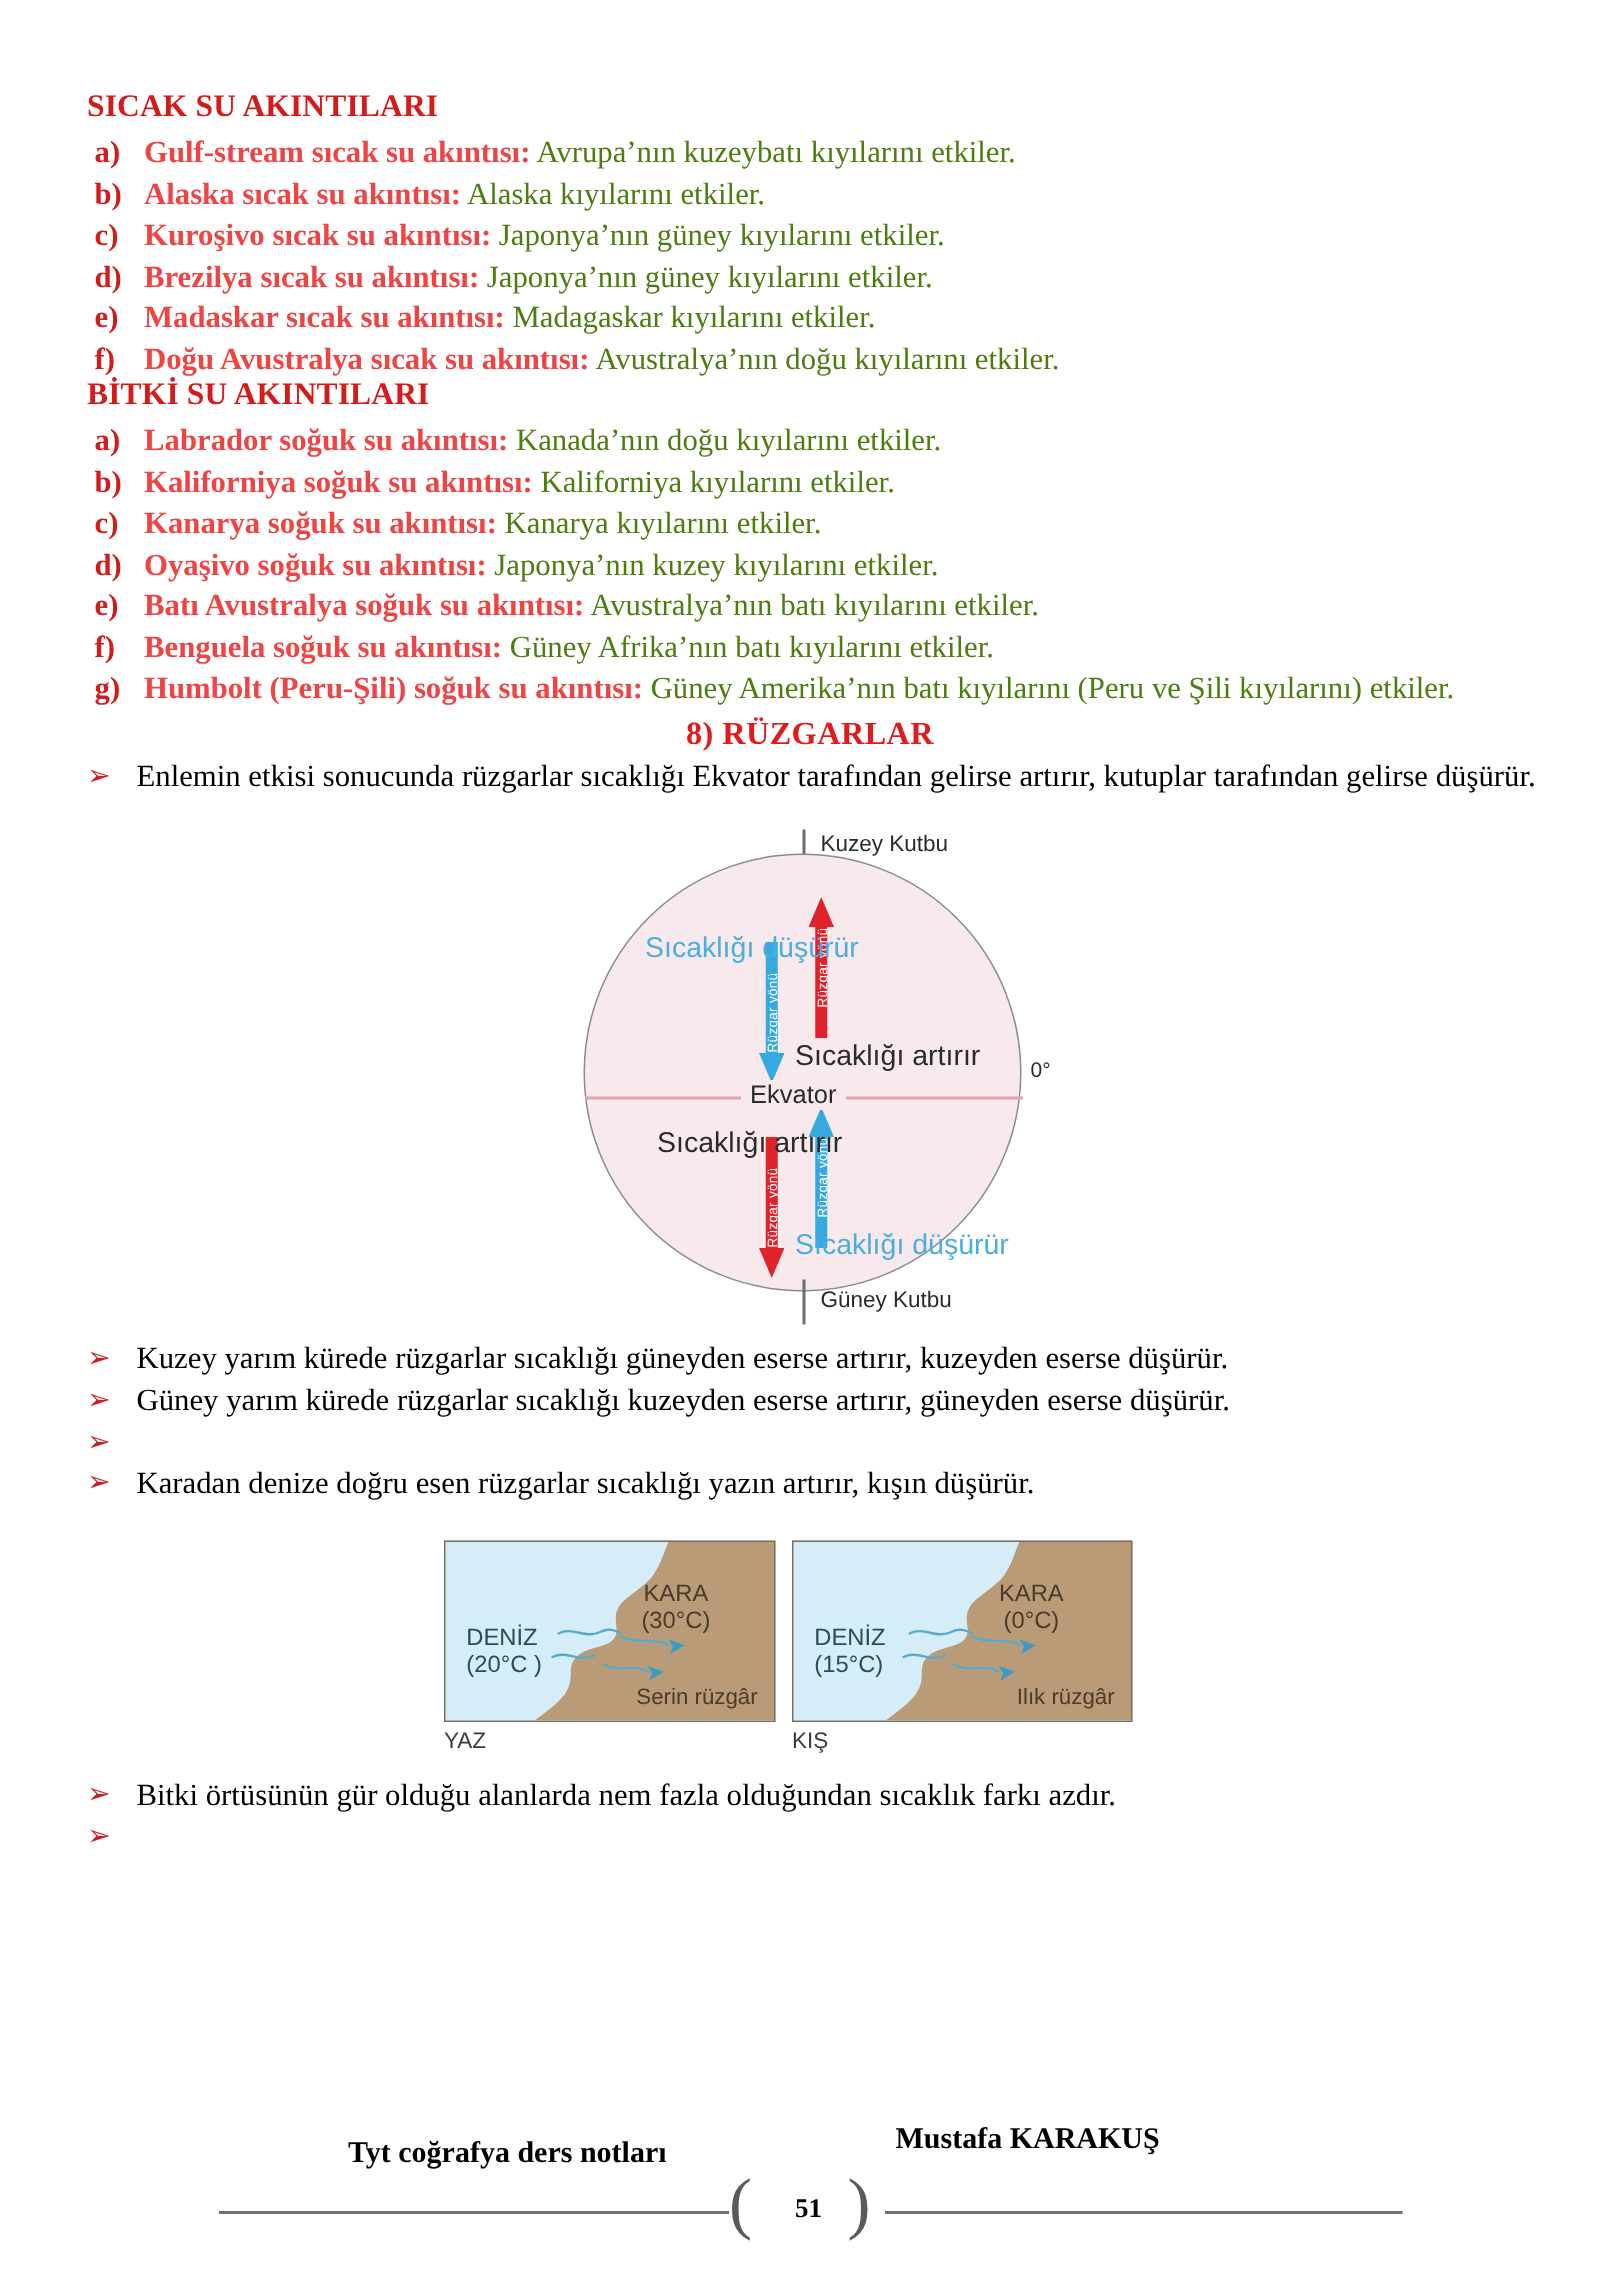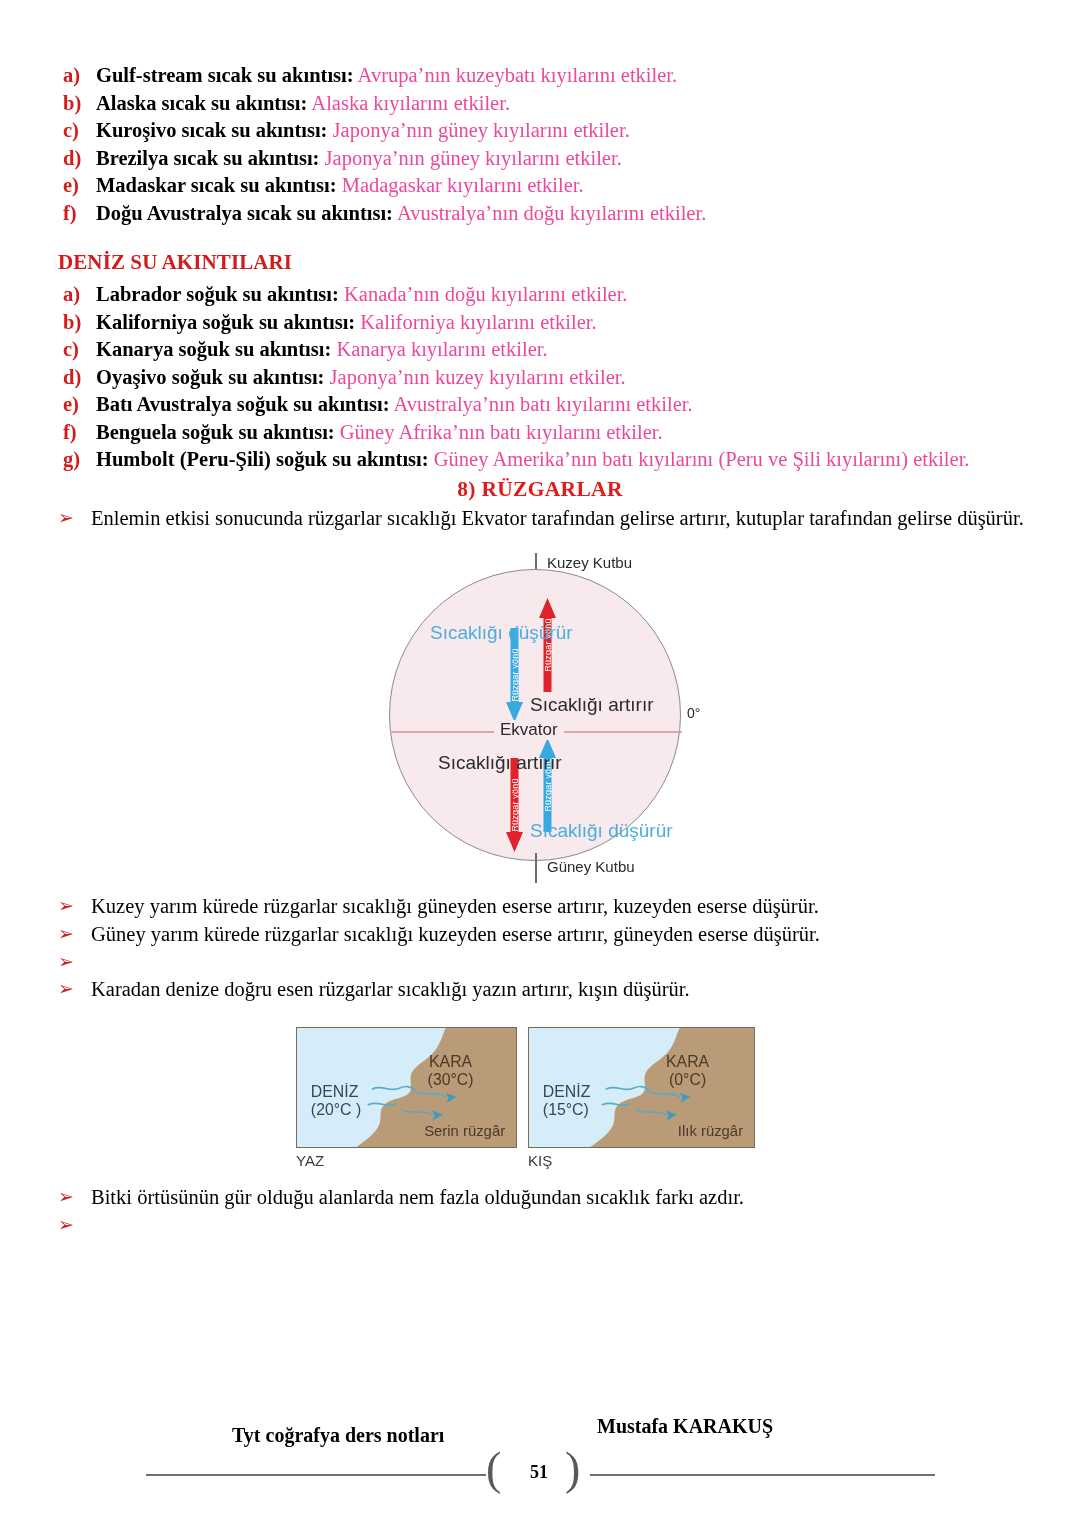--- a/index.html
+++ b/index.html
@@ -47,24 +47,24 @@
   .marker {
     color: #d41b1b;
     font-weight: bold;
     width: 38px;
     flex: 0 0 38px;
     padding-left: 5px;
     font-size: 20.5px;
   }
   .itembody { flex: 1 1 auto; }
   .term {
-    color: #000000;
-    font-weight: bold;
-  }
-  .desc { color: #ec4899; }
+    color: #ef4444;
+    font-weight: bold;
+  }
+  .desc { color: #4d7c0f; }
 
   
   .abullet {
     display: flex;
     align-items: flex-start;
     font-size: 20.5px;
     line-height: 1.36;
   }
   .abullet .arrowmark {
     color: #cf1d1d;
@@ -260,20 +260,21 @@
 
   .block { padding-left: 58px; padding-right: 40px; }
   .pad-head { padding-left: 58px; }
 </style>
 </head>
 <body>
 
 <div class="page">
 
   <div style="position:absolute; left:0; top:58px; width:1080px;">
+    <div class="section-head pad-head">SICAK SU AKINTILARI</div>
     <ul class="list block" style="margin-top:4px;">
       <li class="litem">
         <span class="marker">a)</span>
         <span class="itembody"><span class="term">Gulf-stream sıcak su akıntısı:</span><span class="desc"> Avrupa’nın kuzeybatı kıyılarını etkiler.</span></span>
       </li>
       <li class="litem">
         <span class="marker">b)</span>
         <span class="itembody"><span class="term">Alaska sıcak su akıntısı:</span><span class="desc"> Alaska kıyılarını etkiler.</span></span>
       </li>
       <li class="litem">
@@ -289,21 +290,21 @@
         <span class="itembody"><span class="term">Madaskar sıcak su akıntısı:</span><span class="desc"> Madagaskar kıyılarını etkiler.</span></span>
       </li>
       <li class="litem">
         <span class="marker">f)</span>
         <span class="itembody"><span class="term">Doğu Avustralya sıcak su akıntısı:</span><span class="desc"> Avustralya’nın doğu kıyılarını etkiler.</span></span>
       </li>
     </ul>
   </div>
 
   <div style="position:absolute; left:0; top:250px; width:1080px;">
-    <div class="section-head pad-head">DENİZ SU AKINTILARI</div>
+    <div class="section-head pad-head">BİTKİ SU AKINTILARI</div>
     <ul class="list block" style="margin-top:4px;">
       <li class="litem">
         <span class="marker">a)</span>
         <span class="itembody"><span class="term">Labrador soğuk su akıntısı:</span><span class="desc"> Kanada’nın doğu kıyılarını etkiler.</span></span>
       </li>
       <li class="litem">
         <span class="marker">b)</span>
         <span class="itembody"><span class="term">Kaliforniya soğuk su akıntısı:</span><span class="desc"> Kaliforniya kıyılarını etkiler.</span></span>
       </li>
       <li class="litem">

